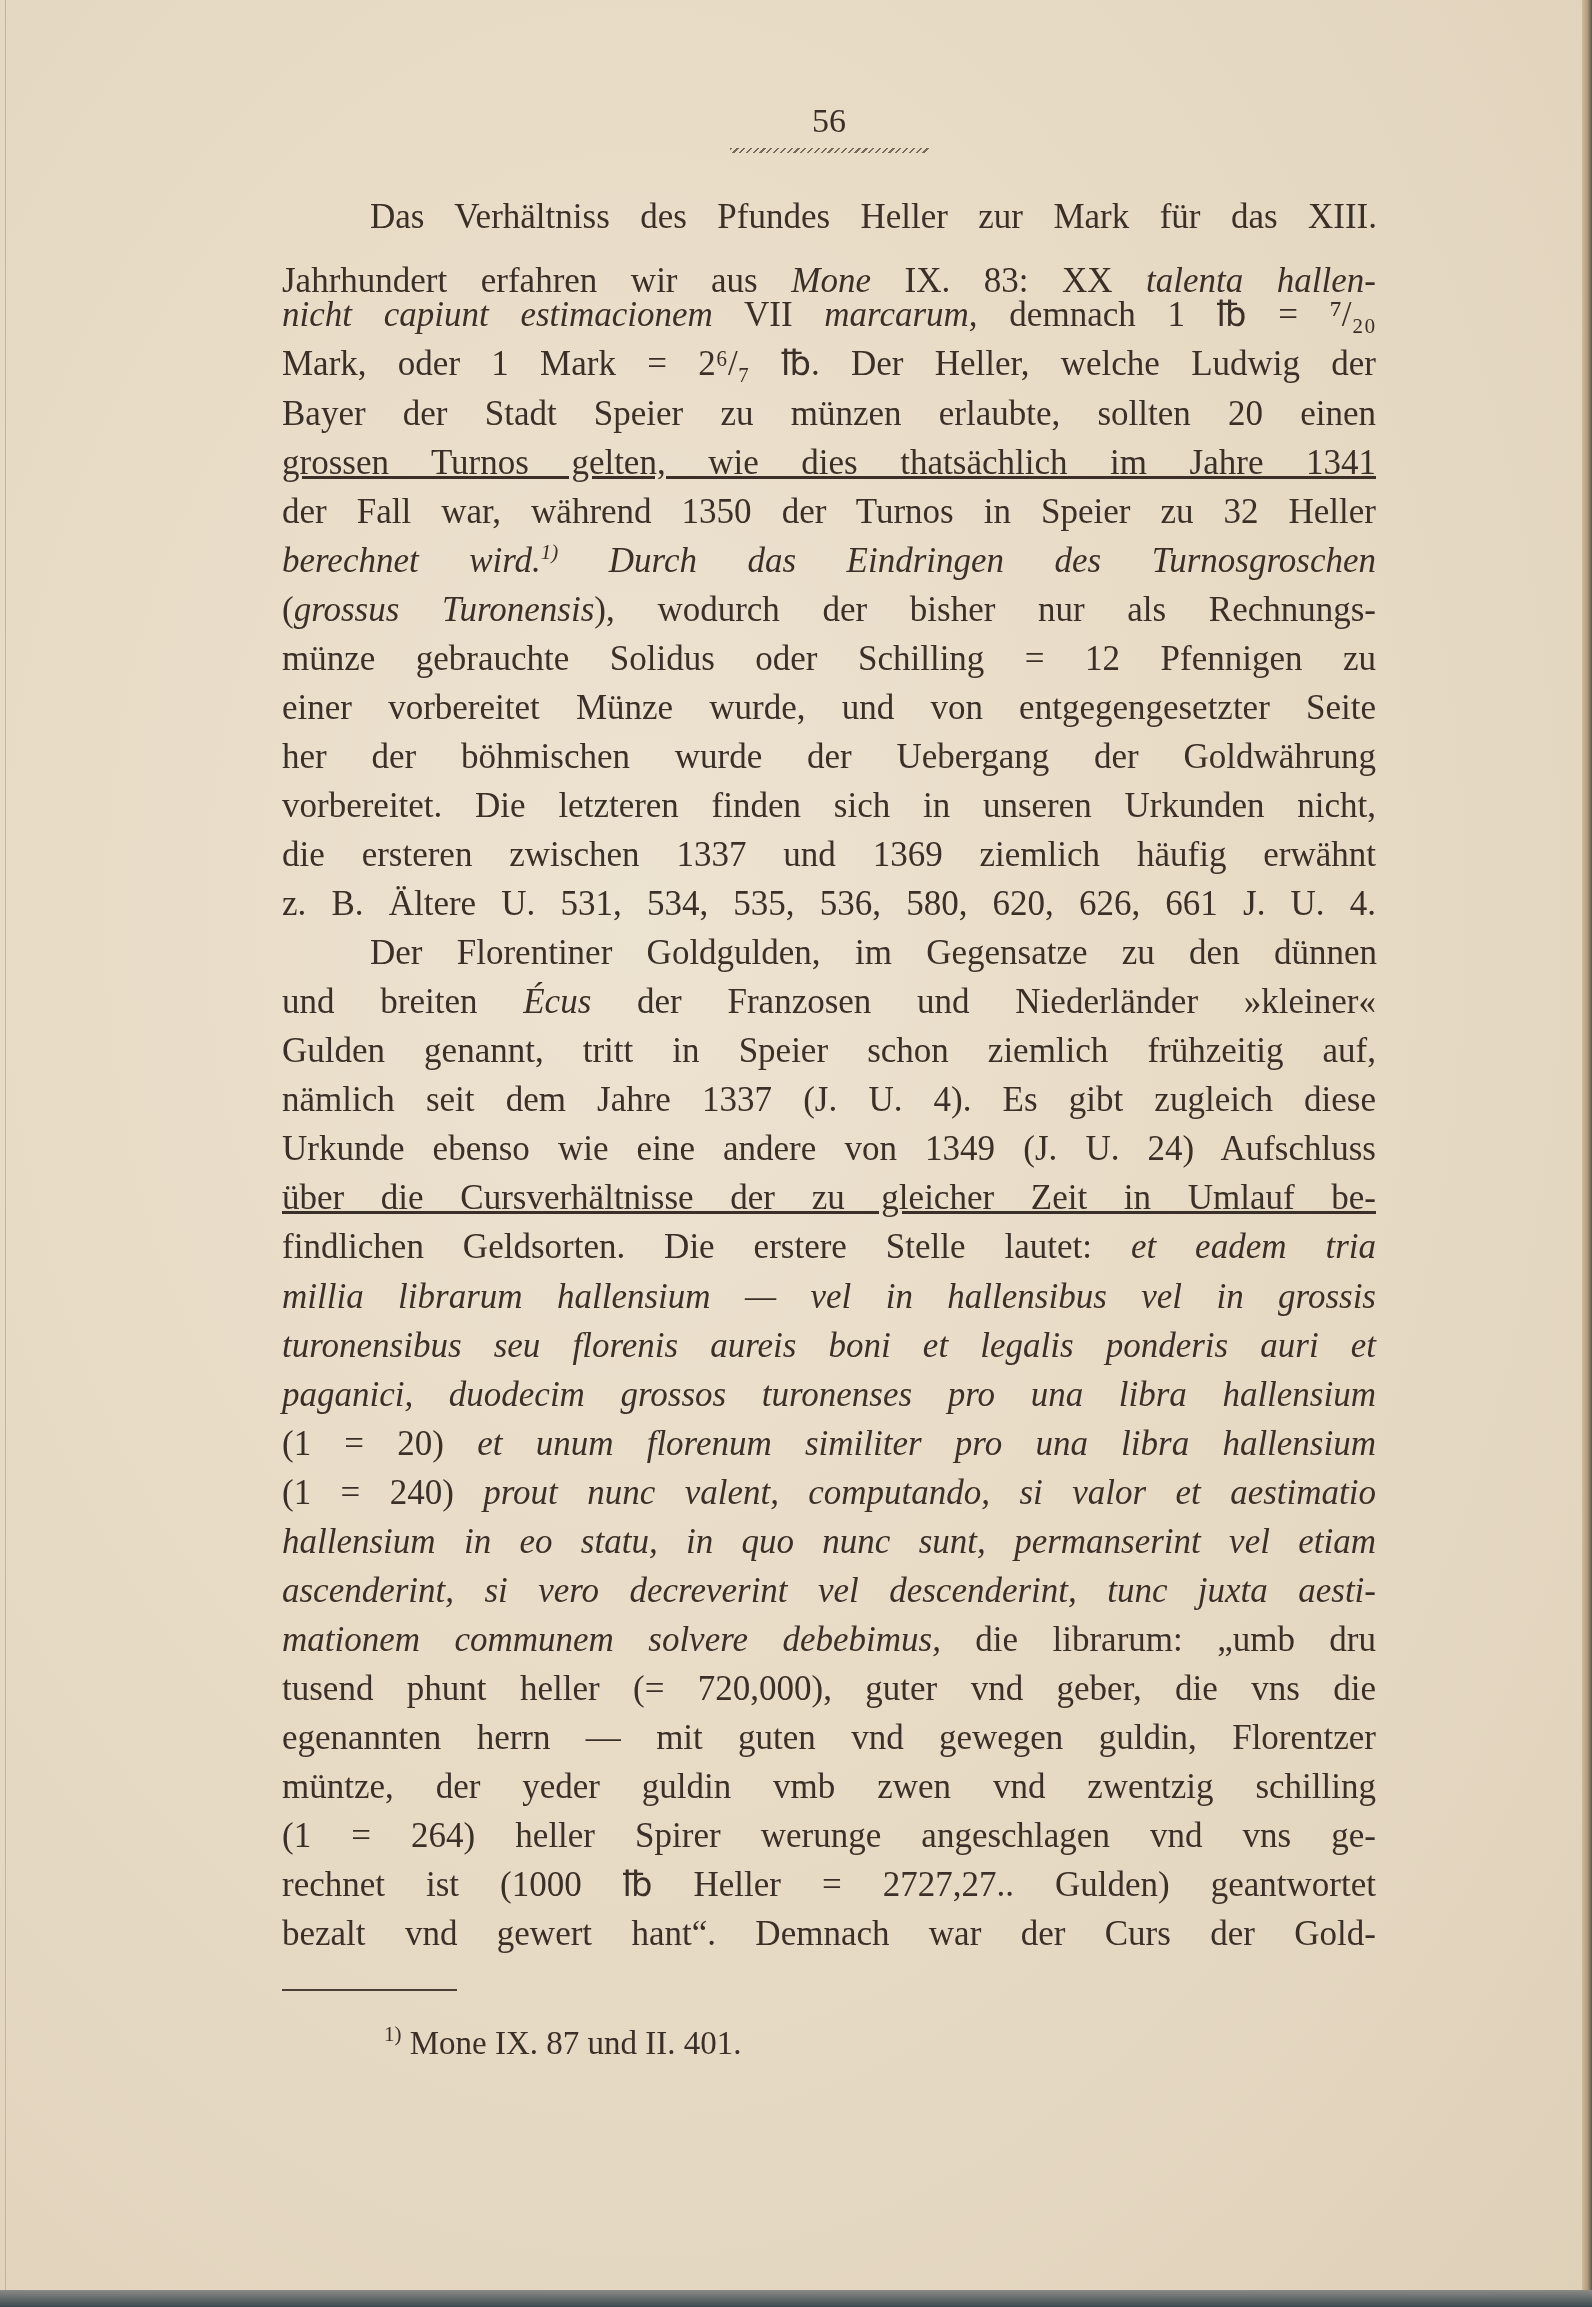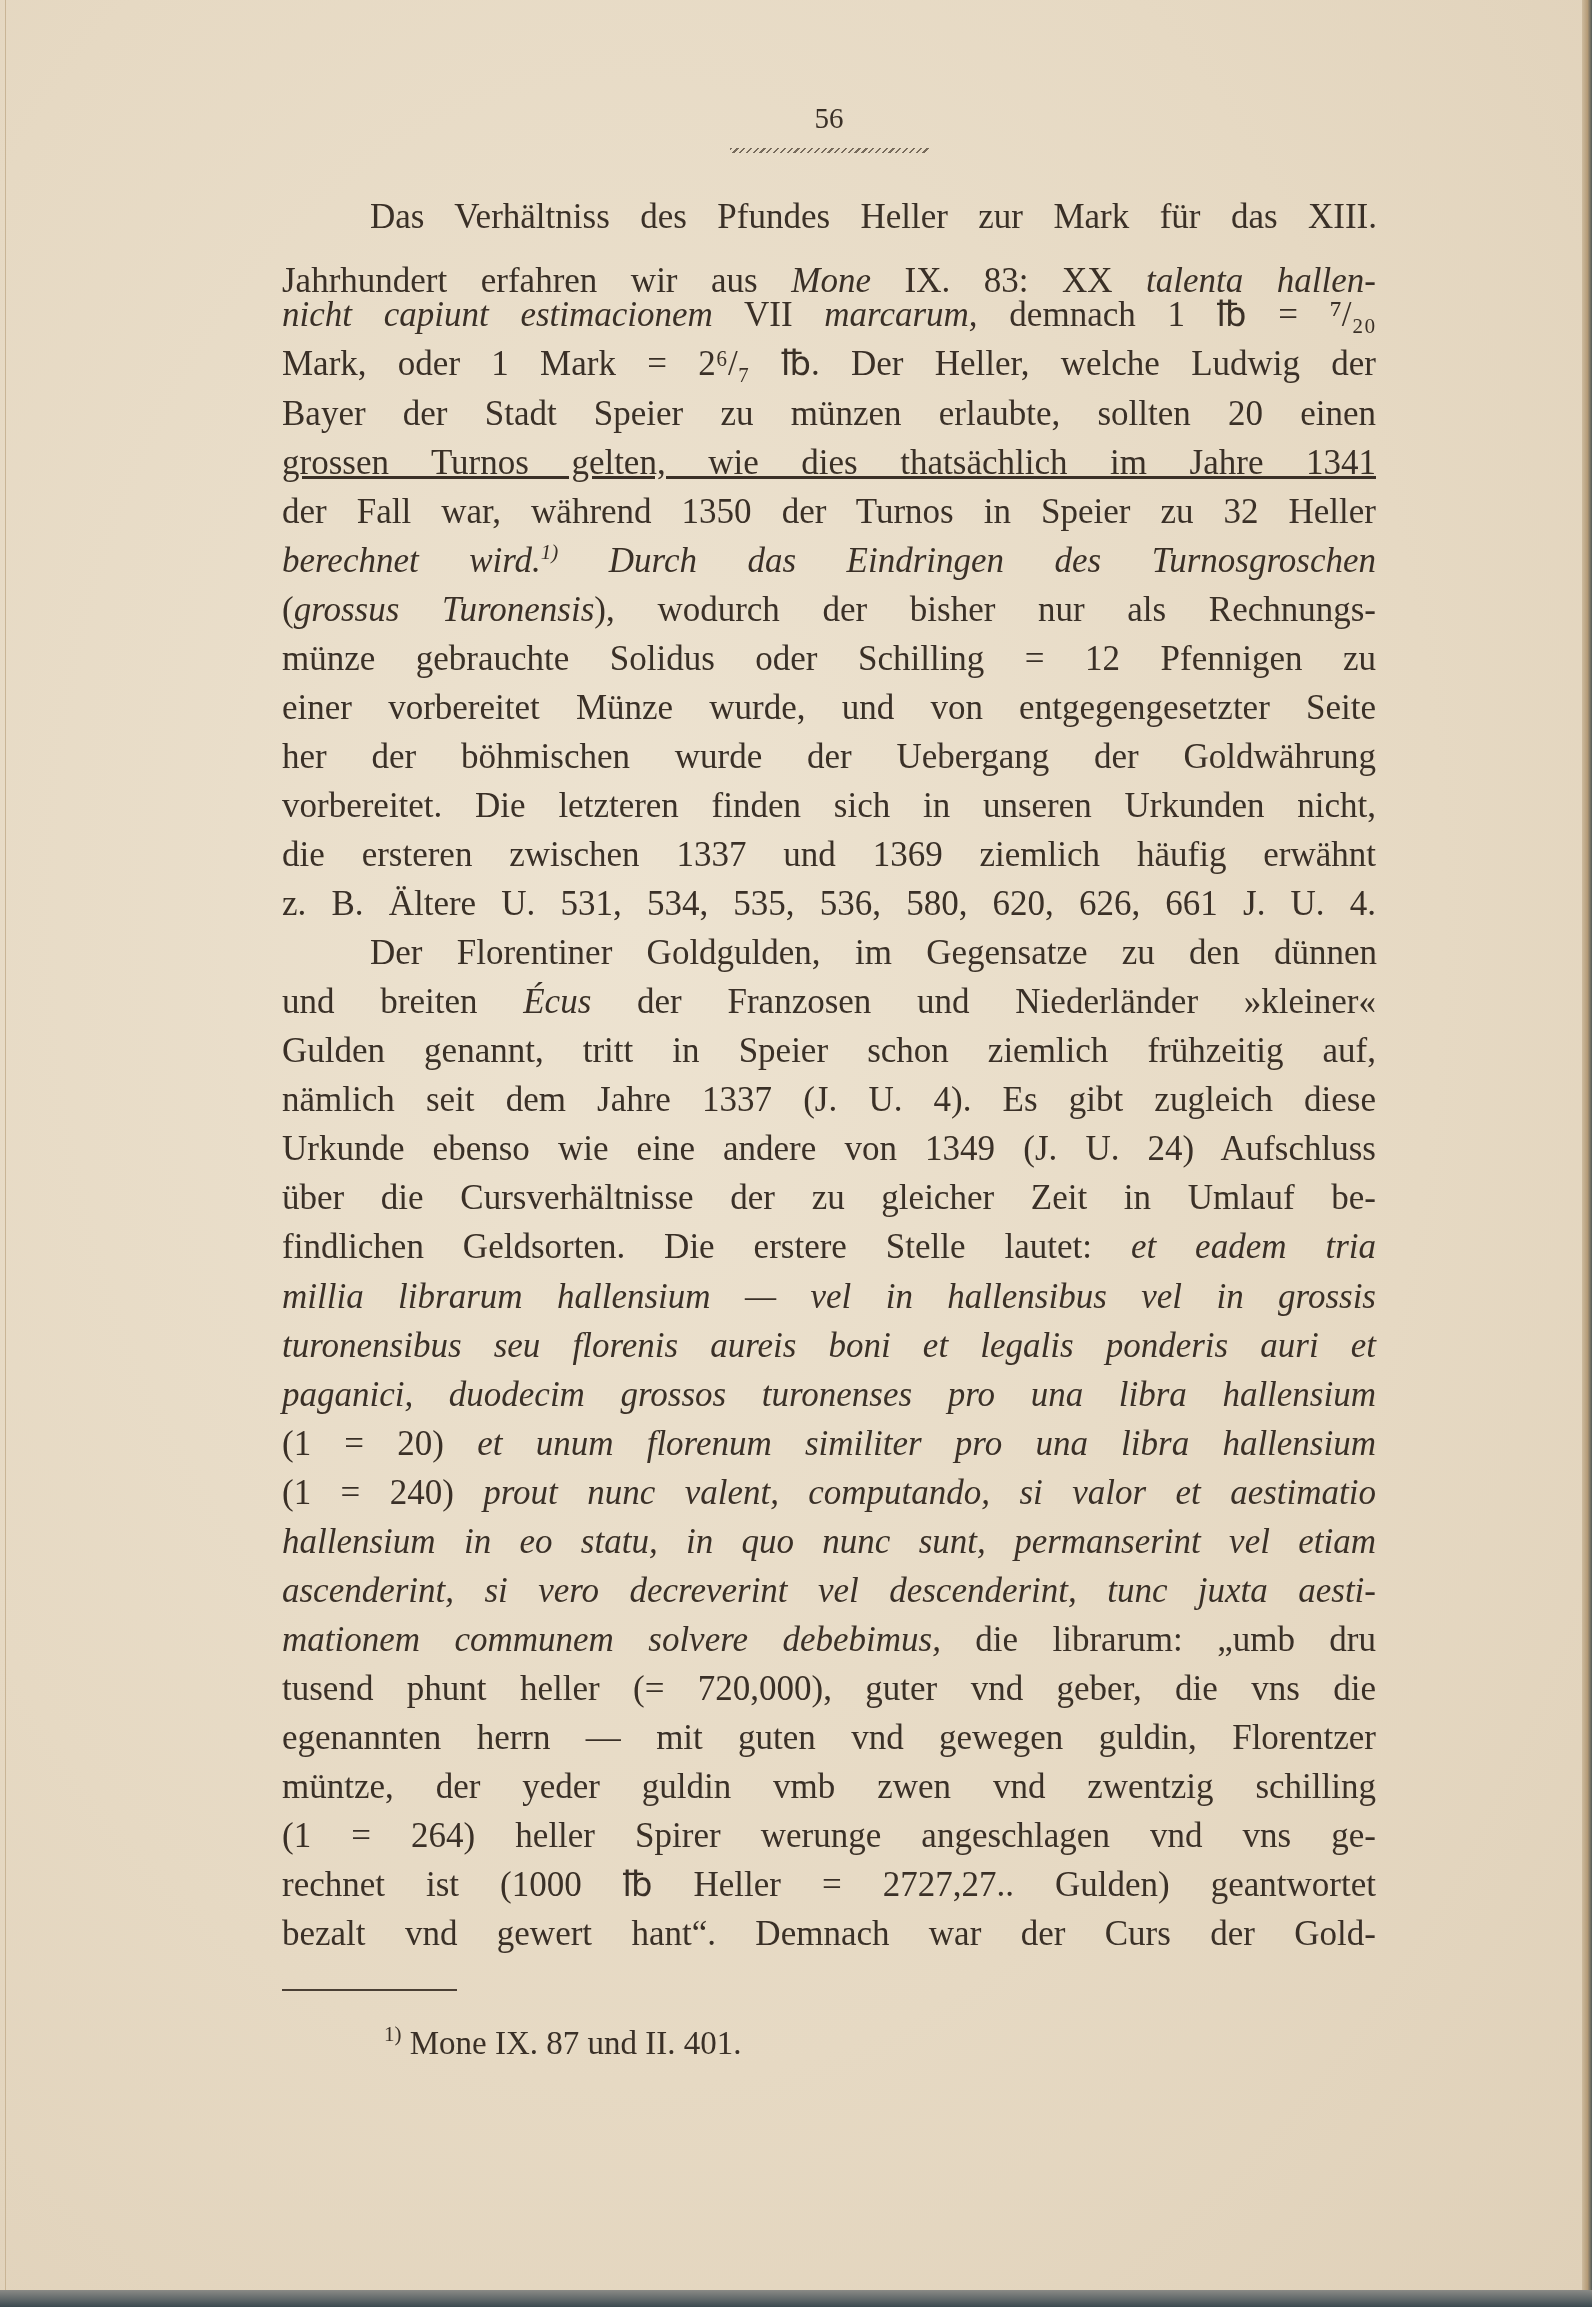--- a/index.html
+++ b/index.html
@@ -26,21 +26,21 @@
     background: linear-gradient(to bottom, #8a8a86, #3c4a50);
   }
   .text-block {
     position: absolute; left: 282px; top: 0; width: 1094px;
     font-family: "Liberation Serif", "DejaVu Serif", serif;
     color: #3a3027;
     font-size: 35px;
   }
   .page-number {
     position: absolute; left: 0; width: 1094px; top: 102px;
-    text-align: center; font-size: 29px;
+    text-align: center; font-size: 34px;
   }
   .page-number-rule {
     position: absolute; left: 448px; top: 148px; width: 199px; height: 4.8px;
     background: repeating-linear-gradient(135deg, #5a4e40 0 1.6px, transparent 1.6px 4.8px);
     opacity: 0.8;
   }
   .line {
     position: absolute; left: 0; width: 1094px; height: 46px;
     white-space: nowrap;
     text-align: justify; text-align-last: justify;
@@ -79,21 +79,21 @@
         <div class="line" style="top: 685px;"><span>einer vorbereitet Münze wurde, und von entgegengesetzter Seite</span></div>
         <div class="line" style="top: 734px;"><span>her der böhmischen wurde der Uebergang der Goldwährung</span></div>
         <div class="line" style="top: 783px;"><span>vorbereitet. Die letzteren finden sich in unseren Urkunden nicht,</span></div>
         <div class="line" style="top: 832px;"><span>die ersteren zwischen 1337 und 1369 ziemlich häufig erwähnt</span></div>
         <div class="line" style="top: 881px;"><span>z. B. Ältere U. 531, 534, 535, 536, 580, 620, 626, 661 J. U. 4.</span></div>
         <div class="line indent" style="top: 930px;"><span>Der Florentiner Goldgulden, im Gegensatze zu den dünnen</span></div>
         <div class="line" style="top: 979px;"><span>und breiten </span><i>Écus</i><span> der Franzosen und Niederländer »kleiner«</span></div>
         <div class="line" style="top: 1028px;"><span>Gulden genannt, tritt in Speier schon ziemlich frühzeitig auf,</span></div>
         <div class="line" style="top: 1077px;"><span>nämlich seit dem Jahre 1337 (J. U. 4).  Es gibt zugleich diese</span></div>
         <div class="line" style="top: 1126px;"><span>Urkunde ebenso wie eine andere von 1349 (J. U. 24) Aufschluss</span></div>
-        <div class="line" style="top: 1175px;"><span>über die Cursverhältnisse der zu gleicher Zeit in Umlauf be-</span></div>
+        <div class="line" style="top: 1175px; text-decoration: underline;"><span>über die Cursverhältnisse der zu gleicher Zeit in Umlauf be-</span></div>
         <div class="line" style="top: 1224px;"><span>findlichen Geldsorten.  Die erstere Stelle lautet: </span><i>et eadem tria</i></div>
         <div class="line" style="top: 1274px;"><i>millia librarum hallensium — vel in hallensibus vel in grossis</i></div>
         <div class="line" style="top: 1323px;"><i>turonensibus seu florenis aureis boni et legalis ponderis auri et</i></div>
         <div class="line" style="top: 1372px;"><i>paganici, duodecim grossos turonenses pro una libra hallensium</i></div>
         <div class="line" style="top: 1421px;"><span>(1 = 20) </span><i>et unum florenum similiter pro una libra hallensium</i></div>
         <div class="line" style="top: 1470px;"><span>(1 = 240) </span><i>prout nunc valent, computando, si valor et aestimatio</i></div>
         <div class="line" style="top: 1519px;"><i>hallensium in eo statu, in quo nunc sunt, permanserint vel etiam</i></div>
         <div class="line" style="top: 1568px;"><i>ascenderint, si vero decreverint vel descenderint, tunc juxta aesti-</i></div>
         <div class="line" style="top: 1617px;"><i>mationem communem solvere debebimus,</i><span> die librarum: „umb dru</span></div>
         <div class="line" style="top: 1666px;"><span>tusend phunt heller (= 720,000), guter vnd geber, die vns die</span></div>

